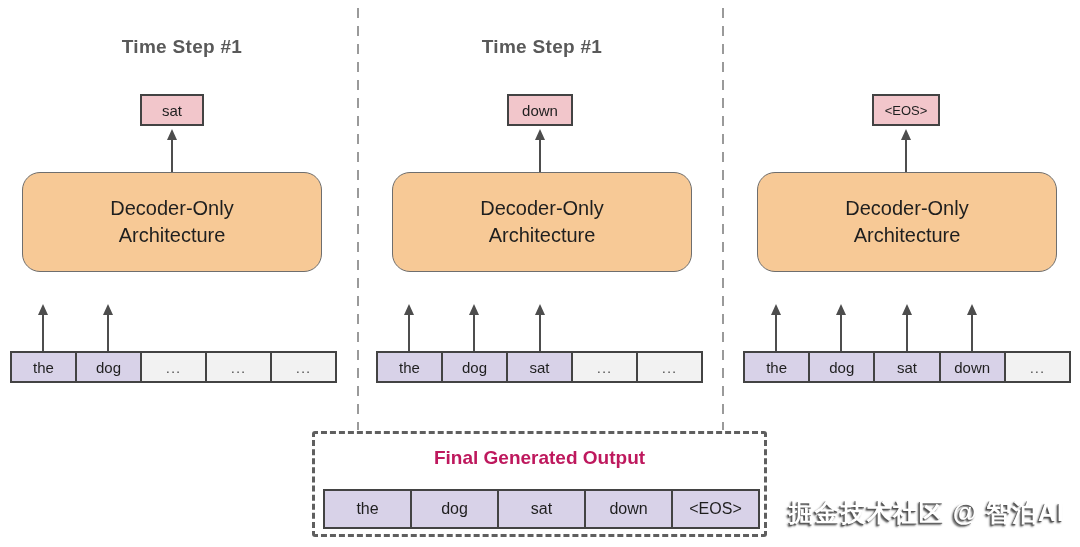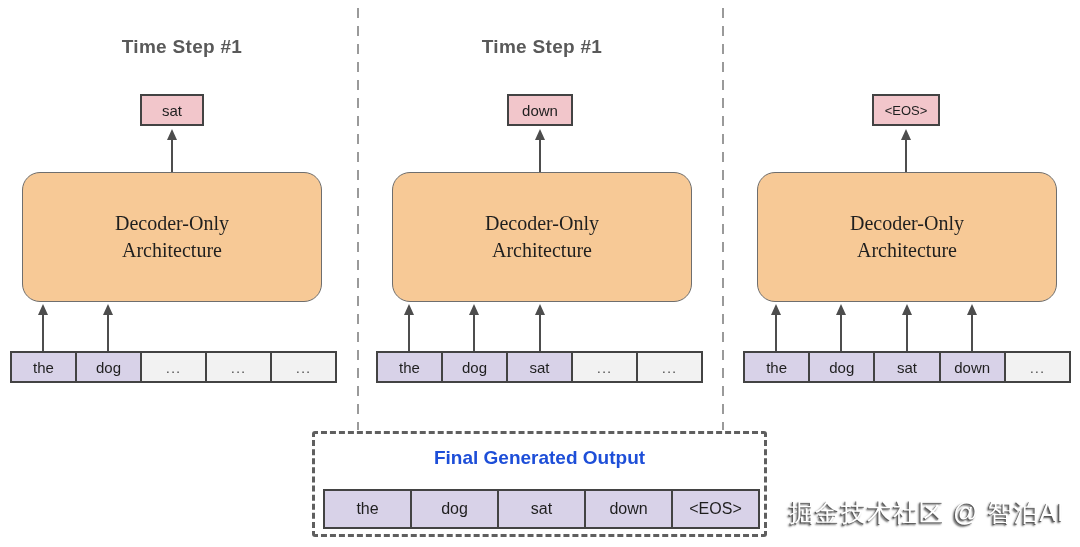--- a/index.html
+++ b/index.html
@@ -20,24 +20,24 @@
   
   .gen-token{
     position:absolute;top:94px;height:32px;box-sizing:border-box;
     background:#f2c6cb;border:2px solid #434343;
     display:flex;align-items:center;justify-content:center;
     font-size:15px;color:#1f1f1f;
   }
   .gen-token.small{font-size:13px;}
   
   .decoder{
-    position:absolute;top:172px;width:300px;height:130px;box-sizing:border-box;
+    position:absolute;top:172px;width:300px;height:100px;box-sizing:border-box;
     background:#f7c996;border:1.5px solid #6e6e6e;border-radius:18px;
     display:flex;flex-direction:column;align-items:center;justify-content:center;
-    font-size:20px;line-height:27px;color:#1f1f1f;font-family:Liberation Serif, serif;
+    font-size:20px;line-height:27px;color:#1f1f1f;
   }
   
   .arrow{position:absolute;width:12px;display:flex;flex-direction:column;align-items:center;}
   .arrow .ah{width:0;height:0;border-left:5px solid transparent;border-right:5px solid transparent;border-bottom:11px solid #4d4d4d;}
   .arrow .as{width:2px;flex:1;background:#4d4d4d;}
   
   .trow{
     position:absolute;top:351px;height:32px;box-sizing:border-box;display:flex;
     border:2px solid #434343;background:#ffffff;
   }
@@ -47,35 +47,35 @@
   }
   .tcell:last-child{border-right:none;}
   .tcell.filled{background:#d8d2e8;}
   .tcell.empty{background:#f2f2f2;color:#555;letter-spacing:1px;}
   
   .final-box{
     position:absolute;left:312px;top:431px;width:455px;height:106px;box-sizing:border-box;
     border:3px dashed #5f5f5f;border-radius:3px;background:#ffffff;
   }
   .final-title{
-    margin-top:13px;text-align:center;font-size:19px;font-weight:bold;color:#1d4ed8;
+    margin-top:13px;text-align:center;font-size:19px;font-weight:bold;color:#be185d;
   }
   .final-row{
     position:absolute;left:8px;top:55px;width:437px;height:40px;box-sizing:border-box;
     display:flex;border:2px solid #434343;
   }
   .final-row .fcell{
     flex:1;display:flex;align-items:center;justify-content:center;box-sizing:border-box;
     background:#d8d2e8;border-right:2px solid #434343;font-size:16px;color:#1f1f1f;
   }
   .final-row .fcell:last-child{border-right:none;}
   
   .watermark{
     position:absolute;top:496px;right:15px;
-    font-size:25px;font-weight:normal;letter-spacing:1px;color:#ffffff;
+    font-size:25px;font-weight:bold;letter-spacing:1px;color:#ffffff;
     text-shadow:-2px 2px 2px #4f4f4f, -1px 1px 0 #6a6a6a;
     white-space:nowrap;
   }
 </style>
 </head>
 <body>
 
 <div class="canvas">
 
   <div class="sep" style="left:357px;"></div>

